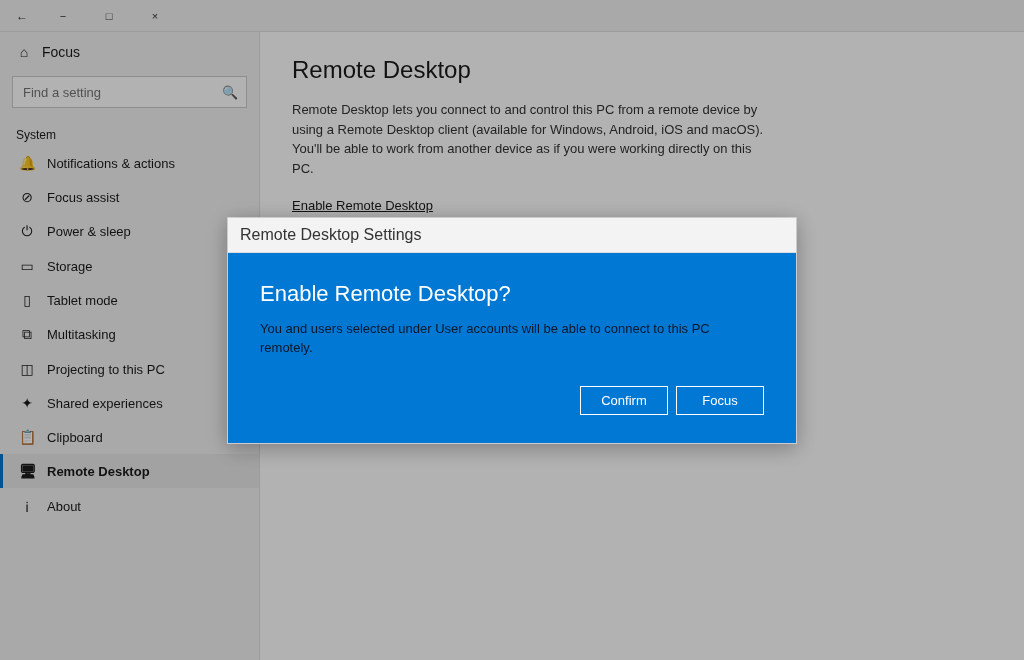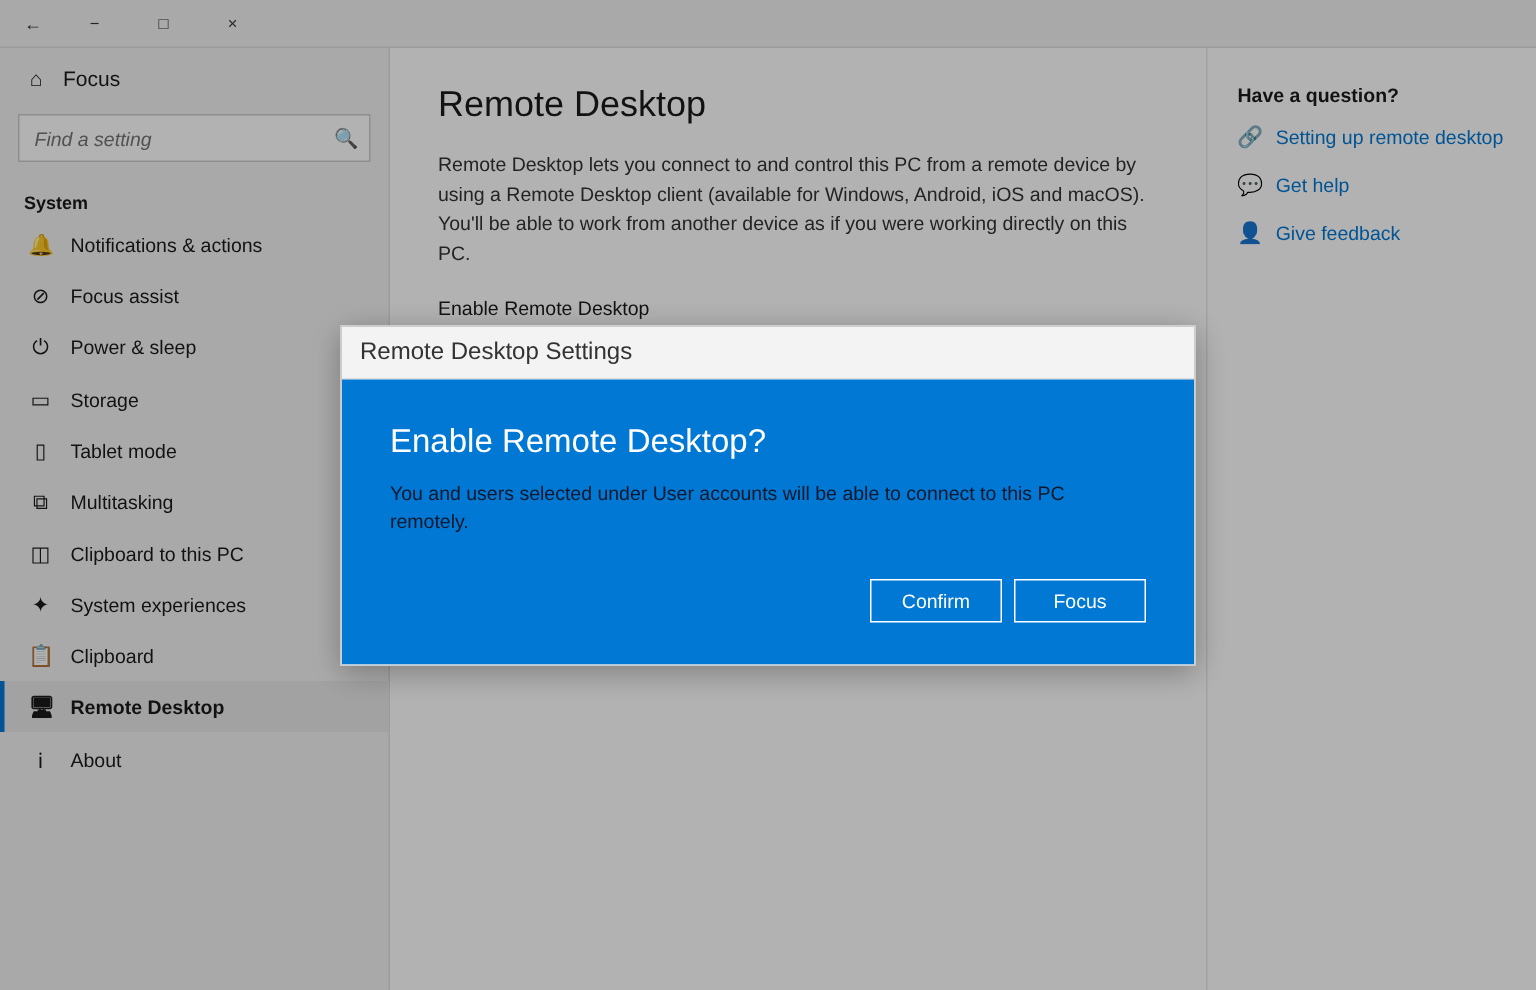--- a/index.html
+++ b/index.html
@@ -86,34 +86,33 @@
       position: relative;
     }
     .sidebar-search input {
       width: 100%;
       height: 32px;
       padding: 0 30px 0 10px;
       border: 1px solid #ccc;
       background: white;
       font-size: 13px;
       outline: none;
-      font-style: italic;
     }
     .sidebar-search-icon {
       position: absolute;
       right: 8px;
       top: 50%;
       transform: translateY(-50%);
       font-size: 13px;
       color: #666;
     }
     .sidebar-section-label {
       padding: 8px 16px 4px 16px;
       font-size: 12px;
-      font-weight: 700;
+      font-weight: 400;
       color: #1a1a1a;
       text-transform: none;
     }
     .sidebar-item {
       display: flex;
       align-items: center;
       padding: 9px 16px;
       cursor: pointer;
       gap: 12px;
       font-size: 13px;
@@ -150,20 +149,21 @@
       font-size: 13px;
       color: #333;
       line-height: 1.5;
       max-width: 480px;
       margin-bottom: 20px;
     }
     .enable-label {
       font-size: 13px;
       color: #1a1a1a;
       margin-bottom: 8px;
+      text-decoration: underline;
     }
     
     .toggle-row {
       display: flex;
       align-items: center;
       gap: 10px;
     }
     .toggle {
       width: 44px;
       height: 22px;
@@ -327,25 +327,25 @@
     <div class="sidebar-item">
       <span class="sidebar-icon">▯</span>
       <span>Tablet mode</span>
     </div>
     <div class="sidebar-item">
       <span class="sidebar-icon">⧉</span>
       <span>Multitasking</span>
     </div>
     <div class="sidebar-item">
       <span class="sidebar-icon">◫</span>
-      <span>Clipboard to this PC</span>
+      <span>Projecting to this PC</span>
     </div>
     <div class="sidebar-item">
       <span class="sidebar-icon">✦</span>
-      <span>System experiences</span>
+      <span>Shared experiences</span>
     </div>
     <div class="sidebar-item">
       <span class="sidebar-icon">📋</span>
       <span>Clipboard</span>
     </div>
     <div class="sidebar-item active">
       <span class="sidebar-icon">🖥</span>
       <span>Remote Desktop</span>
     </div>
     <div class="sidebar-item">
@@ -359,35 +359,20 @@
     <div class="content-description">Remote Desktop lets you connect to and control this PC from a remote device by using a Remote Desktop client (available for Windows, Android, iOS and macOS). You'll be able to work from another device as if you were working directly on this PC.</div>
     <div class="enable-label">Enable Remote Desktop</div>
     <div class="toggle-row">
       <div class="toggle">
         <div class="toggle-knob"></div>
       </div>
       <span class="toggle-text">Off</span>
     </div>
   </div>
 
-  <div class="right-panel">
-    <div class="right-panel-title">Have a question?</div>
-    <a class="right-panel-link">
-      <span class="right-panel-icon">🔗</span>
-      <span>Setting up remote desktop</span>
-    </a>
-    <a class="right-panel-link">
-      <span class="right-panel-icon">💬</span>
-      <span>Get help</span>
-    </a>
-    <a class="right-panel-link">
-      <span class="right-panel-icon">👤</span>
-      <span>Give feedback</span>
-    </a>
-  </div>
 </div>
 
 <div class="overlay">
   <div class="dialog">
     <div class="dialog-titlebar">Remote Desktop Settings</div>
     <div class="dialog-body">
       <div class="dialog-heading">Enable Remote Desktop?</div>
       <div class="dialog-text">You and users selected under User accounts will be able to connect to this PC remotely.</div>
       <div class="dialog-buttons">
         <button class="dialog-btn confirm">Confirm</button>

